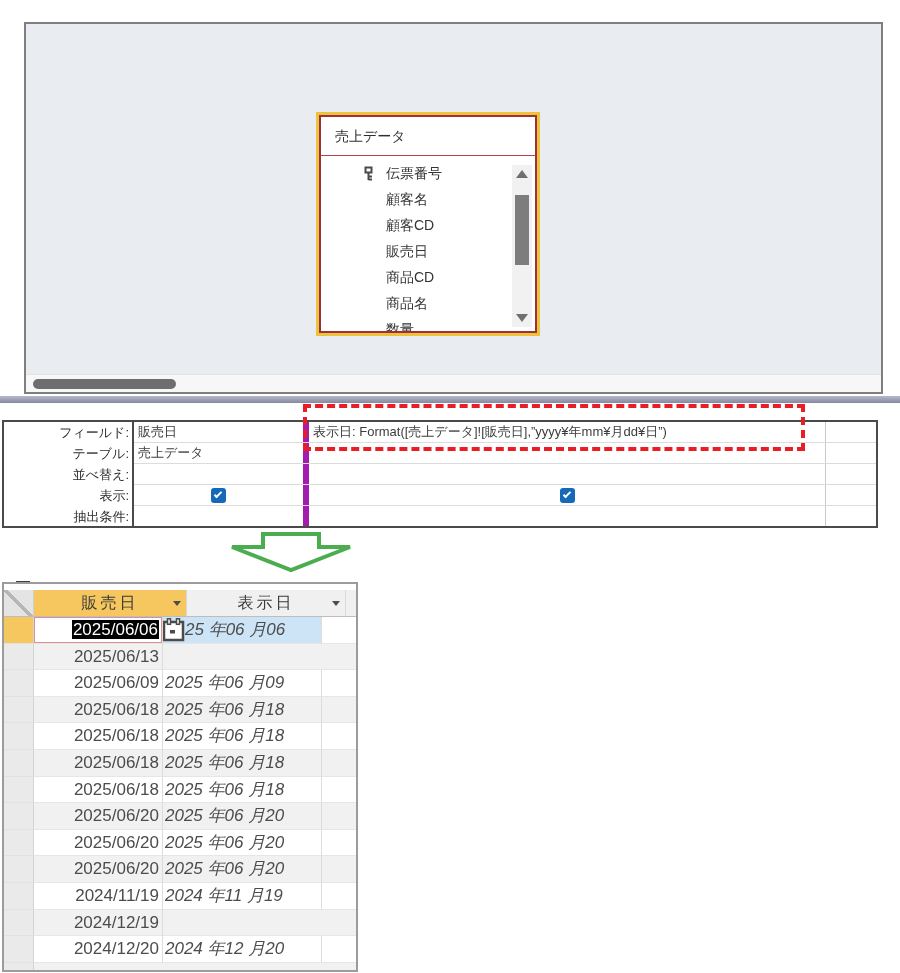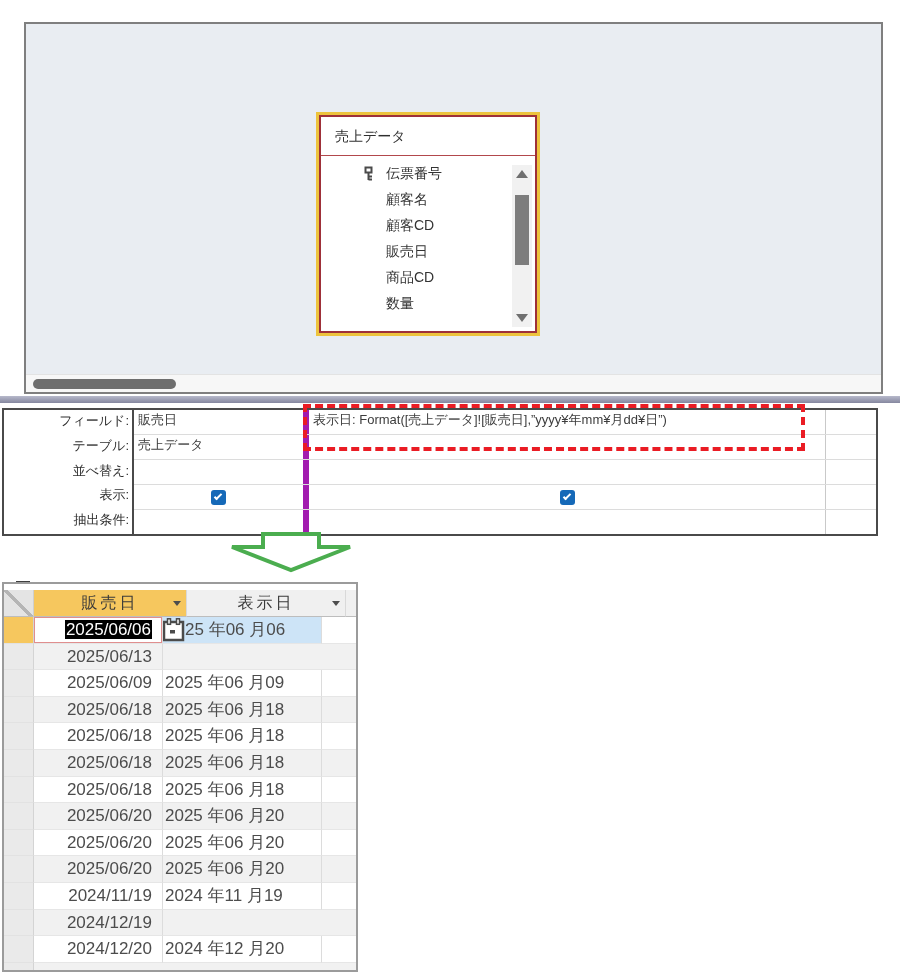--- a/index.html
+++ b/index.html
@@ -36,21 +36,21 @@
   .tri-down { position:absolute; left:4px; top:5px; width:0; height:0;
     border-left:6px solid transparent; border-right:6px solid transparent;
     border-top:8px solid #6f6f6f; }
   .fl-sb-thumb { position:absolute; left:3px; top:30px; width:14px; height:70px; background:#7d7d7d; }
 
   
   .splitter { position:absolute; left:0; top:396px; width:900px; height:7px;
     background:linear-gradient(#b7b9cb, #85879f); }
 
   
-  .qgrid { position:absolute; left:2px; top:408px; width:876px; height:128px;
+  .qgrid { position:absolute; left:2px; top:420px; width:876px; height:108px;
     border:2px solid #4a4a4a; background:#fff; display:flex; }
   .qgrid-gutter { width:130px; border-right:2px solid #4a4a4a; background:#fff;
     display:flex; flex-direction:column; }
   .qgrid-gutter .glabel { flex:1; font-size:13px; color:#2e2e2e; text-align:right;
     padding-right:3px; line-height:21px; white-space:nowrap; }
   .qgrid-cols { flex:1; display:flex; flex-direction:column; position:relative; }
   .qrow { flex:1; display:flex; border-bottom:1px solid #dcdcdc; }
   .qrow:last-child { border-bottom:none; }
   .qc { font-size:13px; line-height:20px; white-space:nowrap; overflow:hidden; }
   .qc.c1 { width:169px; padding-left:4px; }
@@ -80,24 +80,24 @@
   .ds-th.c1 { width:152px; background:#f6c75e; }
   .ds-th.c2 { width:159px; background:#f0f0f0; border-left:1px solid #d9d9d9; }
   .ds-th-extra { flex:1; background:#f0f0f0; border-left:1px solid #d9d9d9;
     border-bottom:1px solid #bdbdbd; }
   .ds-filter { position:absolute; right:5px; top:11px; width:0; height:0;
     border-left:4px solid transparent; border-right:4px solid transparent;
     border-top:5px solid #4d4d4d; }
   .ds-row { display:flex; height:26.6px; font-size:17px; color:#4c4c4c; }
   .ds-sel { width:30px; background:#eaeaea; border-right:1px solid #d4d4d4;
     border-bottom:1px solid #e2e2e2; }
-  .ds-c1 { width:129px; text-align:right; padding-right:10px; line-height:25px;
+  .ds-c1 { width:129px; text-align:right; padding-right:3px; line-height:25px;
     border-right:1px solid #dcdcdc; border-bottom:1px solid #e6e6e6; white-space:nowrap; overflow:hidden; }
   .ds-c2 { width:159px; padding-left:2px; line-height:25px;
-    border-right:1px solid #dcdcdc; border-bottom:1px solid #e6e6e6; white-space:nowrap; overflow:hidden; }
+    border-right:1px solid #dcdcdc; border-bottom:1px solid #e6e6e6; white-space:nowrap; overflow:hidden;font-style:italic; }
   .ds-extra { flex:1; border-bottom:1px solid #e6e6e6; }
   .ds-row.even .ds-c1, .ds-row.even .ds-c2, .ds-row.even .ds-extra { background:#f1f1f1; }
   .ds-row.selected .ds-sel { background:#f6c75e; }
   .ds-row.selected .ds-c1 { background:#fff; box-shadow:inset 0 0 0 1px #e08e8e; }
   .ds-row.selected .ds-c2 { background:#cde4f7; position:relative; padding-left:22px; }
   .sel-text { background:#000; color:#fff; padding:0 1px; }
   .cal-icon { position:absolute; left:-1px; top:1px; }
   .ds-partial { display:flex; height:8px; }
   .ds-partial .ds-sel { border-bottom:none; }
   .ds-partial .fill { flex:1; background:#f1f1f1; }
@@ -120,20 +120,21 @@
               <line x1="5.5" y1="6" x2="5.5" y2="14" stroke="#4a4a4a" stroke-width="2"></line>
               <line x1="5.5" y1="10.5" x2="9" y2="10.5" stroke="#4a4a4a" stroke-width="2"></line>
               <line x1="5.5" y1="13.5" x2="9" y2="13.5" stroke="#4a4a4a" stroke-width="2"></line>
             </svg>
             <span>伝票番号</span>
           </div>
           <div class="fl-item"><span>顧客名</span></div>
           <div class="fl-item"><span>顧客CD</span></div>
           <div class="fl-item"><span>販売日</span></div>
           <div class="fl-item"><span>商品CD</span></div>
+          <div class="fl-item"><span>商品名</span></div>
           <div class="fl-item"><span>数量</span></div>
         </div>
         <div class="fl-scrollbar">
           <div class="fl-sb-up">
               <span class="tri-up"></span>
             </div>
           <div class="fl-sb-thumb"></div>
           <div class="fl-sb-down">
               <span class="tri-down"></span>
             </div>

